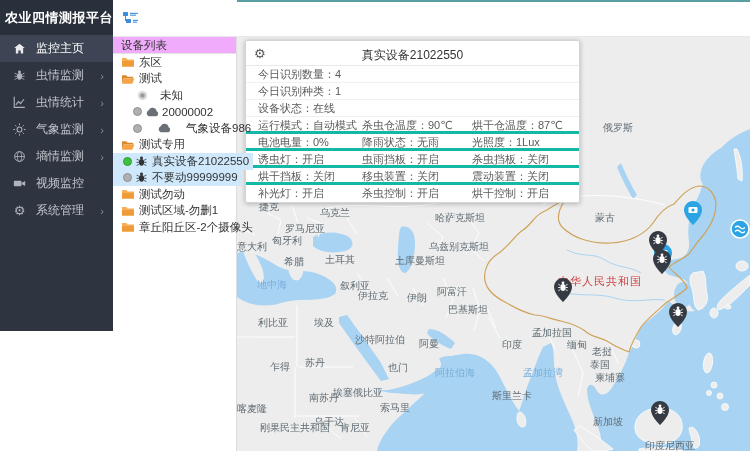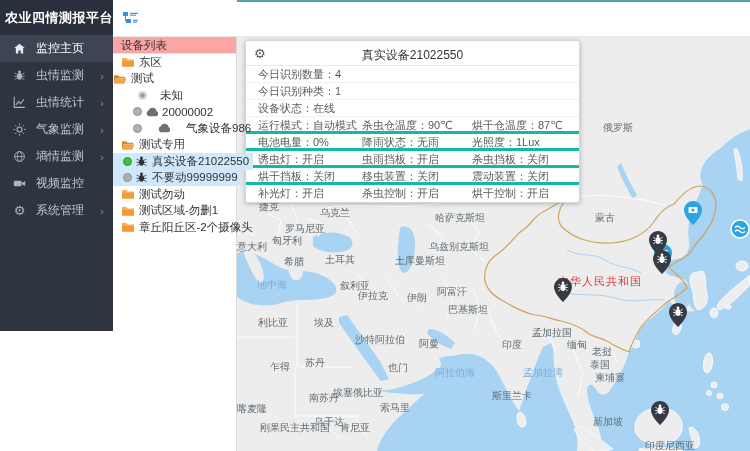--- a/index.html
+++ b/index.html
@@ -15,21 +15,21 @@
   .nav-item.active .ic{color:#e8eaee;}
   .nav-item .arrow{position:absolute;right:9px;color:#8a8f99;font-size:11px;}
 
   
   .topbar{position:absolute;left:113px;top:0;width:637px;height:37px;background:#fff;border-bottom:1px solid #e8e8e8;z-index:5;}
   .tree-toggle{position:absolute;left:9px;top:10px;width:17px;height:17px;cursor:pointer;}
   .teal-strip{position:absolute;left:237px;top:0;width:513px;height:2px;background:#58a0a3;z-index:30;}
 
   
   .panel{position:absolute;left:113px;top:37px;width:124px;height:414px;background:#fff;border-right:1px solid #dcdcdc;z-index:8;overflow:visible;}
-  .panel-h{height:17px;line-height:17px;background:#fca5a5;border-bottom:1px solid #e4e4e4;font-size:11.5px;color:#333;padding-left:8px;}
+  .panel-h{height:17px;line-height:17px;background:#f0abfc;border-bottom:1px solid #e4e4e4;font-size:11.5px;color:#333;padding-left:8px;}
   .tree-row{height:16.5px;display:flex;align-items:center;font-size:11.5px;color:#333;white-space:nowrap;cursor:pointer;width:max-content;min-width:100%;padding-right:4px;}
   .tree-row.selected{background:#cfe8fb;}
   .tree-row .tic{display:inline-flex;align-items:center;margin-right:4px;}
   .dot{width:9px;height:9px;border-radius:50%;display:inline-block;margin-right:3px;}
   .dot.green{background:#3fbf3f;border:1px solid #2f9f2f;}
   .dot.gray{background:#b0b0b0;border:1px solid #8f8f8f;}
 
   
   .map{position:absolute;left:237px;top:37px;width:513px;height:414px;overflow:hidden;z-index:1;background:#a9d3f2;}
   .map-label{position:absolute;transform:translate(-50%,-50%);font-size:10px;color:#5f6b73;white-space:nowrap;pointer-events:none;}
@@ -161,21 +161,21 @@
     <div id="tree">
         <div class="tree-row" style="padding-left: 8px;">
           <span class="tic">
             <svg viewBox="0 0 16 14" width="14" height="12">
               <path d="M1 2.5h5l1.5 2H15v8H1z" fill="#ef9c38"></path>
               <path d="M1 2.5h5l1.5 2H15v1.2H1z" fill="#f5b05a"></path>
             </svg>
           </span>
           <span>东区</span>
         </div>
-        <div class="tree-row" style="">
+        <div class="tree-row" style="padding-left: 8px;">
           <span class="tic">
             <svg viewBox="0 0 16 14" width="14" height="12">
               <path d="M1 2.5h5l1.5 2H14v2H3l-2 6z" fill="#d9882f"></path>
               <path d="M3 6.5h12.5L13 12.5H1z" fill="#f2a447"></path>
             </svg>
           </span>
           <span>测试</span>
         </div>
         <div class="tree-row" style="padding-left: 24px;">
           <span class="tic" style="margin-right:12px">

